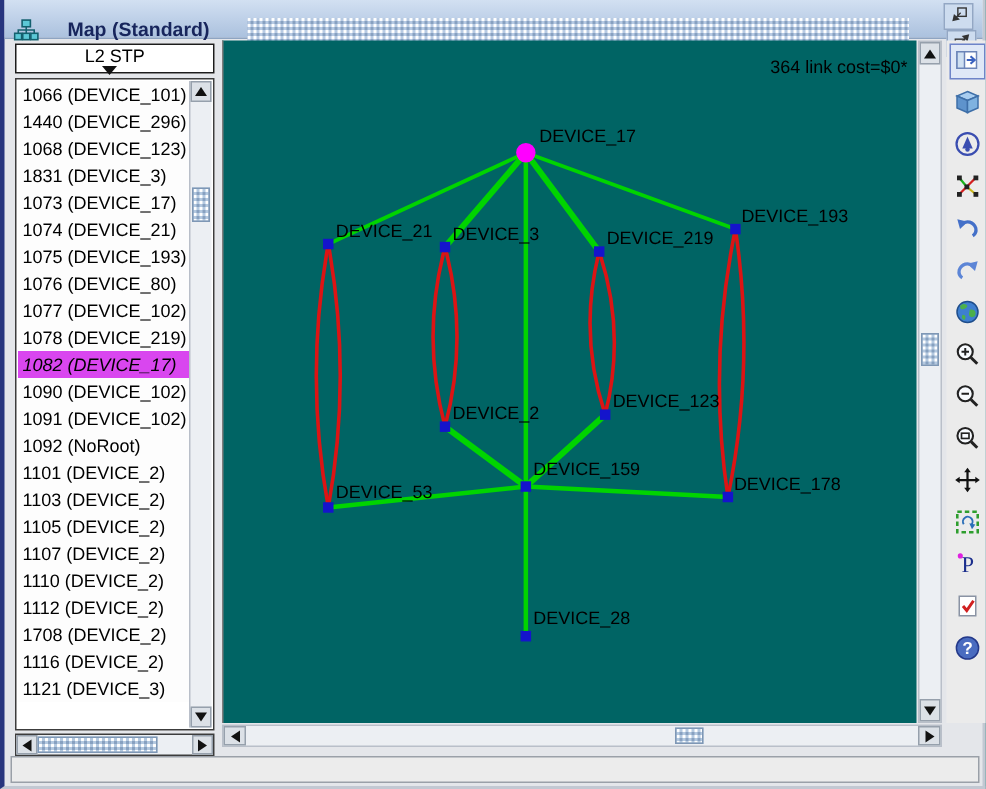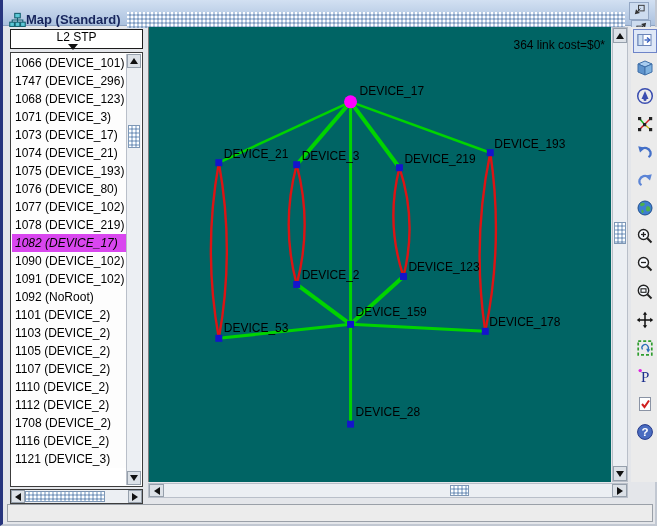--- a/index.html
+++ b/index.html
@@ -5,21 +5,21 @@
   * { box-sizing: border-box; margin: 0; padding: 0; }
   html,body { width:657px; height:526px; overflow:hidden; }
   body { font-family:"Liberation Sans", sans-serif; background:#cfd3da; }
 
   #win { position:relative; width:657px; height:526px; background:#e4e6ea;
          border-left:3px solid #27357e; border-right:2px solid #c2c8d2;
          border-bottom:2px solid #c2c8d2; }
 
   
   #titlebar { position:absolute; left:0; top:0; right:0; height:26px;
-    display:flex; align-items:center; gap:0; padding:14px 4px 0 6px;
+    display:flex; align-items:center; gap:19px; padding:14px 4px 0 6px;
     background:linear-gradient(#d2e0f2,#abc1de); border-bottom:1px solid #8ea4c2; }
   #titlebar .ticon { width:17px; height:16px; flex:0 0 auto; }
   #title { font-size:13px; font-weight:bold; color:#17255c; white-space:nowrap; padding-right:6px; }
   .bumps-fill { flex:1; height:16px; margin-right:4px;
     background-color:#b7cae3;
     background-image:
       radial-gradient(circle at 1px 1px, #ffffff 22%, rgba(0,0,0,0) 26%),
       radial-gradient(circle at 3px 3px, #87a0c0 22%, rgba(0,0,0,0) 26%);
     background-size:4px 4px; }
   .wbtn { width:20px; height:18px; border:1px solid #93a7c4; background:#cddcef;
@@ -122,23 +122,23 @@
   </div>
 
   <div id="combo">
     <span class="cval">L2 STP</span>
     <span class="combo-arrow"></span>
   </div>
 
   <div id="list">
     <div id="list-items">
         <div class="list-item">1066 (DEVICE_101)</div>
-        <div class="list-item">1747 (DEVICE_296)</div>
+        <div class="list-item">1440 (DEVICE_296)</div>
         <div class="list-item">1068 (DEVICE_123)</div>
-        <div class="list-item">1071 (DEVICE_3)</div>
+        <div class="list-item">1831 (DEVICE_3)</div>
         <div class="list-item">1073 (DEVICE_17)</div>
         <div class="list-item">1074 (DEVICE_21)</div>
         <div class="list-item">1075 (DEVICE_193)</div>
         <div class="list-item">1076 (DEVICE_80)</div>
         <div class="list-item">1077 (DEVICE_102)</div>
         <div class="list-item">1078 (DEVICE_219)</div>
         <div class="list-item selected">1082 (DEVICE_17)</div>
         <div class="list-item">1090 (DEVICE_102)</div>
         <div class="list-item">1091 (DEVICE_102)</div>
         <div class="list-item">1092 (NoRoot)</div>

